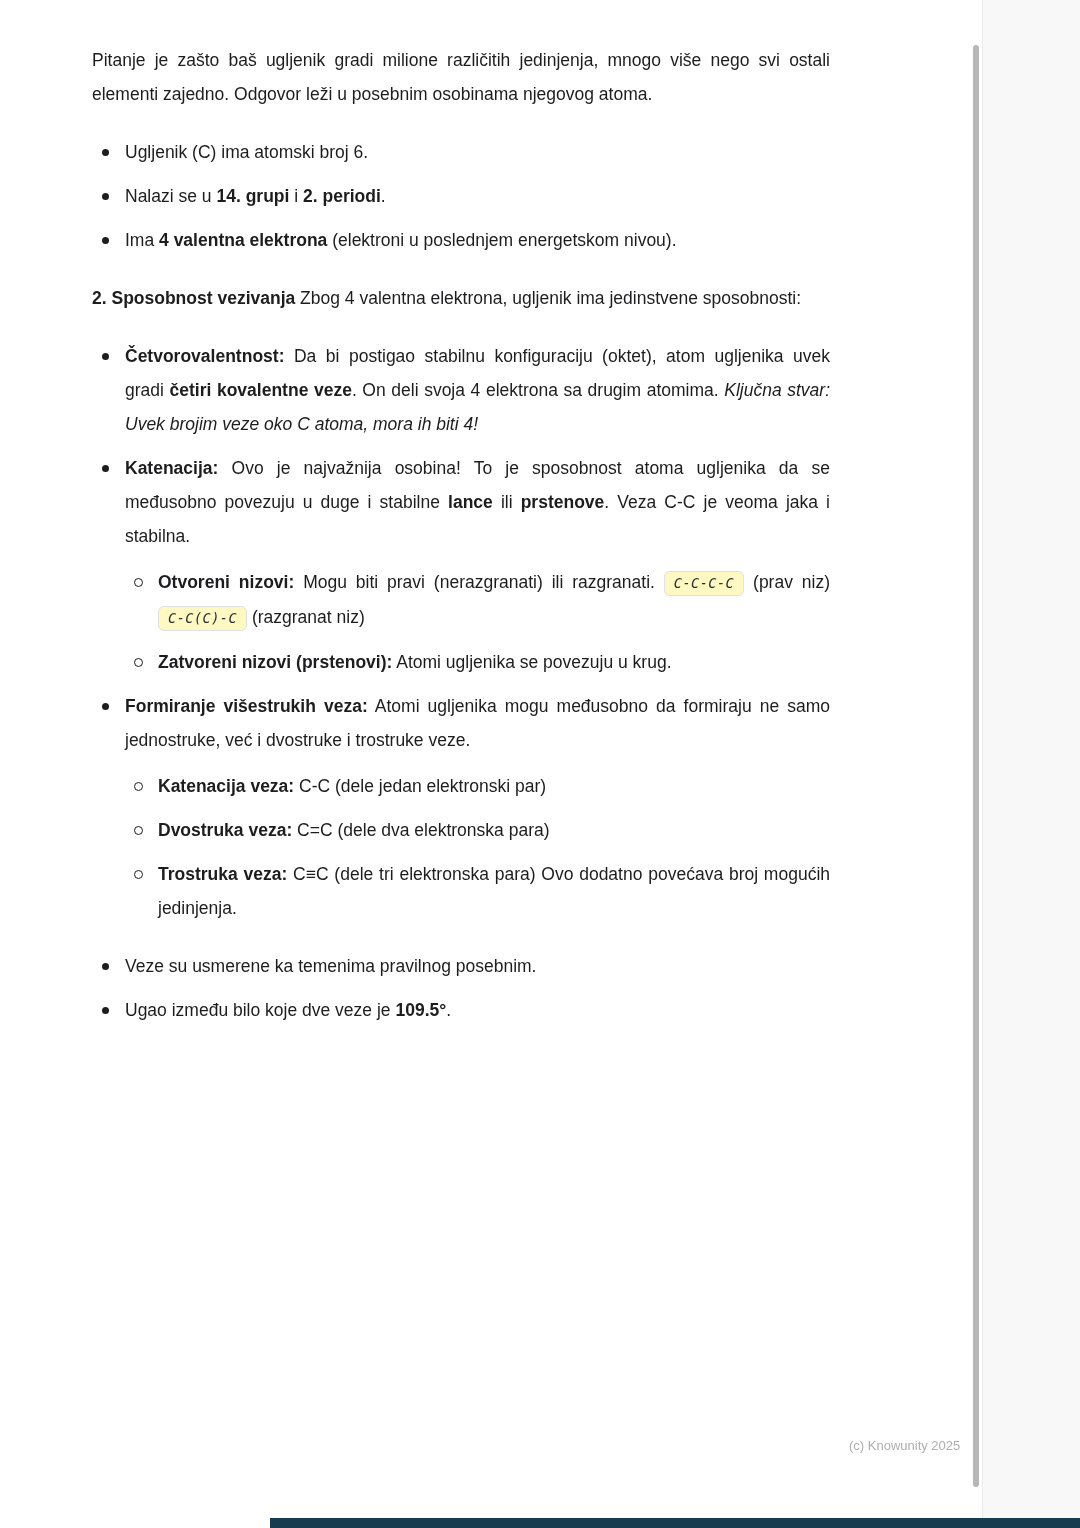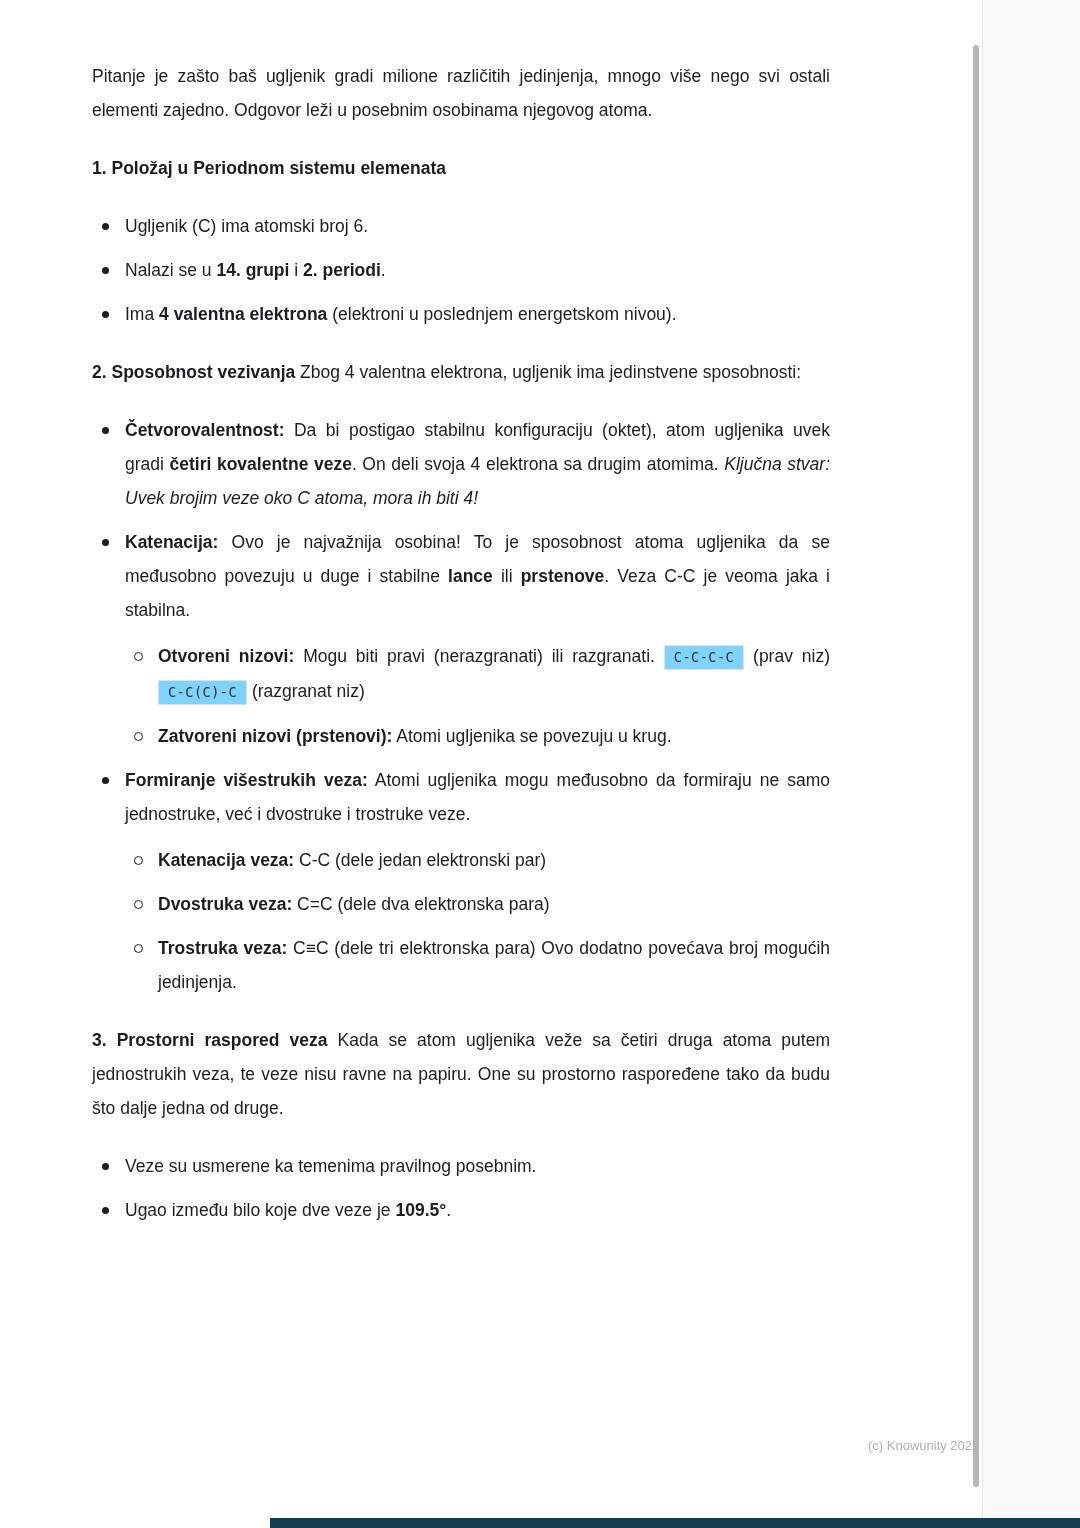--- a/index.html
+++ b/index.html
@@ -6,21 +6,21 @@
   html,body { width:1080px; height:1528px; }
   body {
     position:relative;
     background:#ffffff;
     font-family:"Liberation Sans", sans-serif;
     color:#1d1d1f;
     overflow:hidden;
   }
   .content {
     position:absolute;
-    left:92px; top:59px;
+    left:92px; top:43px;
     width:738px;
   }
   .para {
     font-size:17.5px;
     line-height:34px;
     text-align:justify;
     margin-bottom:24px;
   }
   .para b, li b { font-weight:bold; }
   .para i, li i { font-style:italic; }
@@ -37,26 +37,27 @@
   .mk { position:absolute; border-radius:50%; }
   .mk.d { left:10px; top:14px; width:7px; height:7px; background:#1d1d1f; }
   .mk.c { left:9px; top:13px; width:9px; height:9px; border:1.5px solid #1d1d1f; background:#ffffff; }
   ul.sub { margin:12px 0 0 0; }
   ul.sub li { margin-bottom:10px; }
   ul.sub li:last-child { margin-bottom:0; }
   .code {
     font-family:"DejaVu Sans Mono", monospace;
     font-size:13.5px;
     letter-spacing:0.5px;
-    background:#7dd3fc;
+    background:#fef9c3;
     border:1px solid #dfe1e3;
-    border-radius:0;
+    border-radius:6px;
     padding:3px 9px 4px 9px;
     color:#2b2f33;
     white-space:nowrap;
+    font-style:italic;
   }
   .math {
     font-family:"DejaVu Serif", serif;
     font-style:italic;
     font-size:17px;
   }
   .math sup {
     font-size:11.5px;
     vertical-align:super;
     line-height:0;
@@ -71,42 +72,41 @@
   .scrollbar-thumb {
     position:absolute;
     left:973px; top:45px;
     width:6px; height:1442px;
     background:#b7b7b7;
     border-radius:3px;
     z-index:3;
   }
   .watermark {
     position:absolute;
-    left:868px; top:1438px;
+    left:849px; top:1438px;
     font-size:13px;
     color:#aeaeae;
     z-index:4;
     white-space:nowrap;
   }
   .bottom-bar {
     position:absolute;
     left:270px; right:0; bottom:0;
     height:10px;
     background:#183c4f;
     z-index:5;
   }
 </style>
 </head>
 <body>
 
 <div class="content">
 
   <p class="para"><span>Pitanje je zašto baš ugljenik gradi milione različitih jedinjenja, mnogo više nego svi ostali elementi zajedno. Odgovor leži u posebnim osobinama njegovog atoma.</span></p>
 
-  <p class="para heading-line"><b>1. Položaj u Periodnom sistemu elemenata</b></p>
 
   <ul>
     <li><span class="mk d"></span><span>Ugljenik (C) ima atomski broj 6.</span></li>
     <li><span class="mk d"></span><span>Nalazi se u </span><b>14. grupi</b><span> i </span><b>2. periodi</b><span>.</span></li>
     <li><span class="mk d"></span><span>Ima </span><b>4 valentna elektrona</b><span> (elektroni u poslednjem energetskom nivou).</span></li>
   </ul>
 
   <p class="para"><b>2. Sposobnost vezivanja</b><span> Zbog 4 valentna elektrona, ugljenik ima jedinstvene sposobnosti:</span></p>
 
   <ul>
@@ -121,21 +121,20 @@
 
     <li><span class="mk d"></span><b>Formiranje višestrukih veza:</b><span> Atomi ugljenika mogu međusobno da formiraju ne samo jednostruke, već i dvostruke i trostruke veze.</span>
       <ul class="sub">
         <li><span class="mk c"></span><b>Katenacija veza:</b><span> C-C (dele jedan elektronski par)</span></li>
         <li><span class="mk c"></span><b>Dvostruka veza:</b><span> C=C (dele dva elektronska para)</span></li>
         <li><span class="mk c"></span><b>Trostruka veza:</b><span> C≡C (dele tri elektronska para) Ovo dodatno povećava broj mogućih jedinjenja.</span></li>
       </ul>
     </li>
   </ul>
 
-  <p class="para"><b>3. Prostorni raspored veza</b><span> Kada se atom ugljenika veže sa četiri druga atoma putem jednostrukih veza, te veze nisu ravne na papiru. One su prostorno raspoređene tako da budu što dalje jedna od druge.</span></p>
 
   <ul>
     <li><span class="mk d"></span><span>Veze su usmerene ka temenima pravilnog posebnim.</span></li>
     <li><span class="mk d"></span><span>Ugao između bilo koje dve veze je </span><b>109.5°</b><span>.</span></li>
   </ul>
 
 </div>
 
 <div class="right-rail"></div>
 <div class="scrollbar-thumb"></div>

